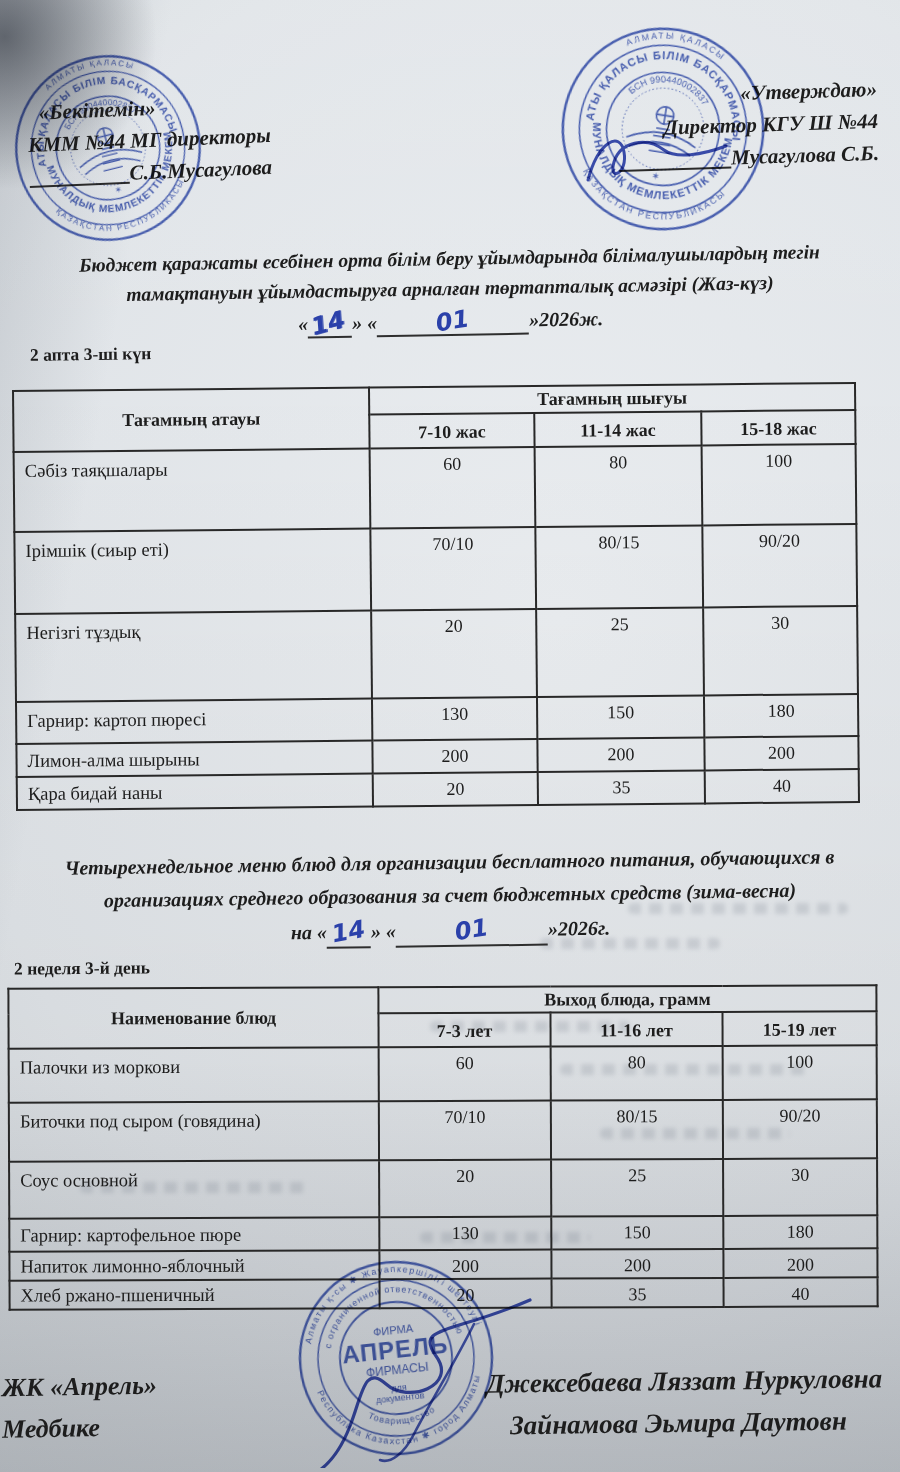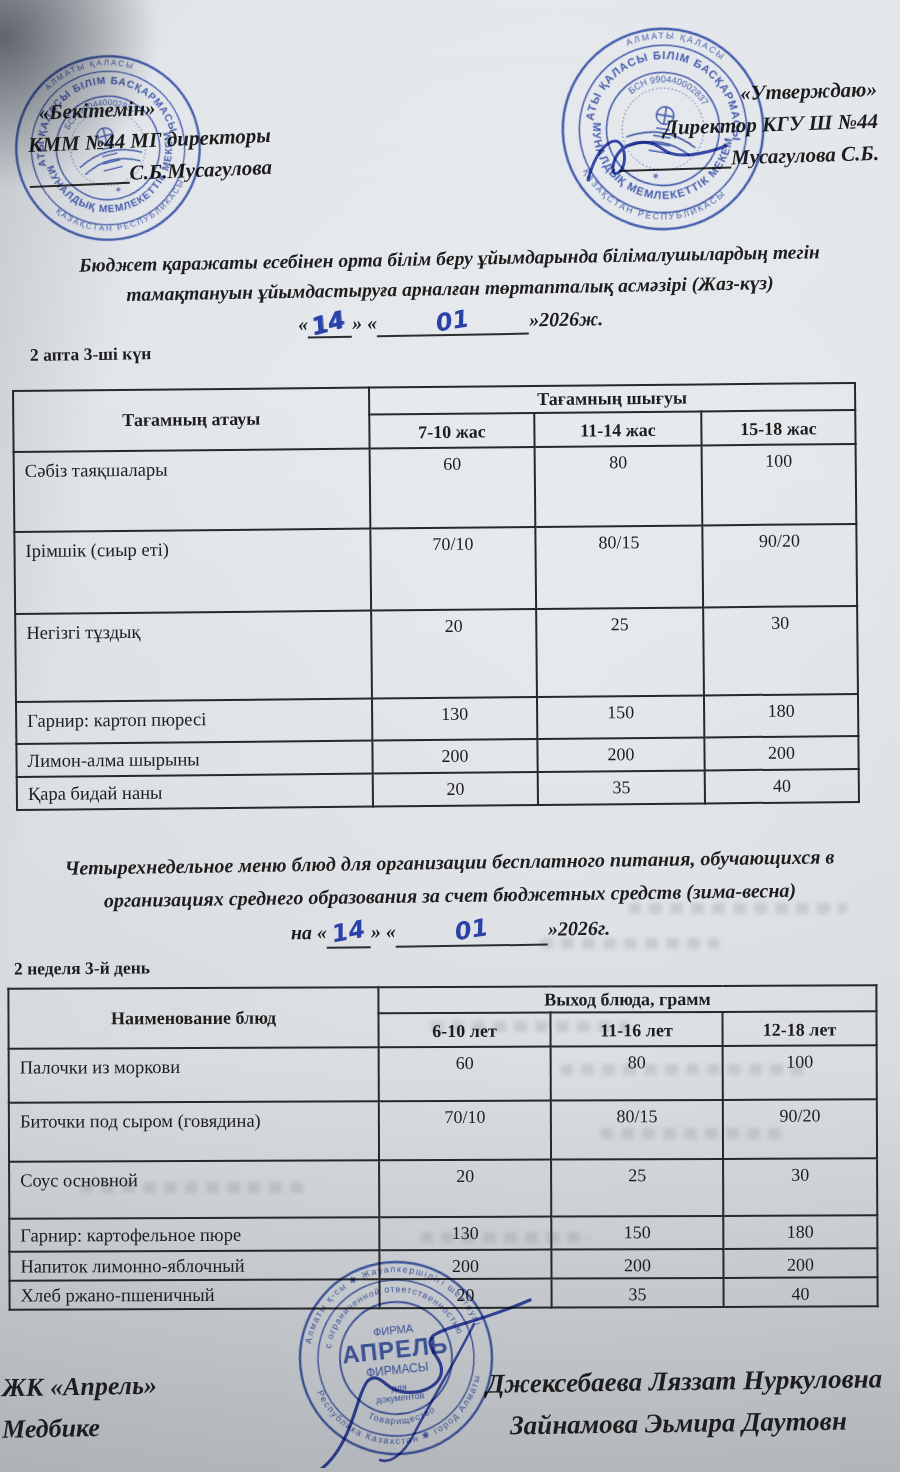--- a/index.html
+++ b/index.html
@@ -186,23 +186,23 @@
         <col style="width:172px">
         <col style="width:172px">
         <col style="width:154px">
       </colgroup>
     <tbody>
         <tr class="h26">
       <th rowspan="2">Наименование блюд</th>
       <th colspan="3">Выход блюда, грамм</th>
     </tr>
     <tr class="h34">
-      <th class="agehead">6-10 лет</th>
+      <th class="agehead">7-3 лет</th>
       <th class="agehead">11-16 лет</th>
-      <th class="agehead">12-18 лет</th>
+      <th class="agehead">15-19 лет</th>
     </tr>
     <tr class="h54">
       <td class="name">Палочки из моркови</td>
       <td class="val">60</td>
       <td class="val">80</td>
       <td class="val">100</td>
     </tr>
     <tr class="h59">
       <td class="name">Биточки под сыром (говядина)</td>
       <td class="val">70/10</td>

